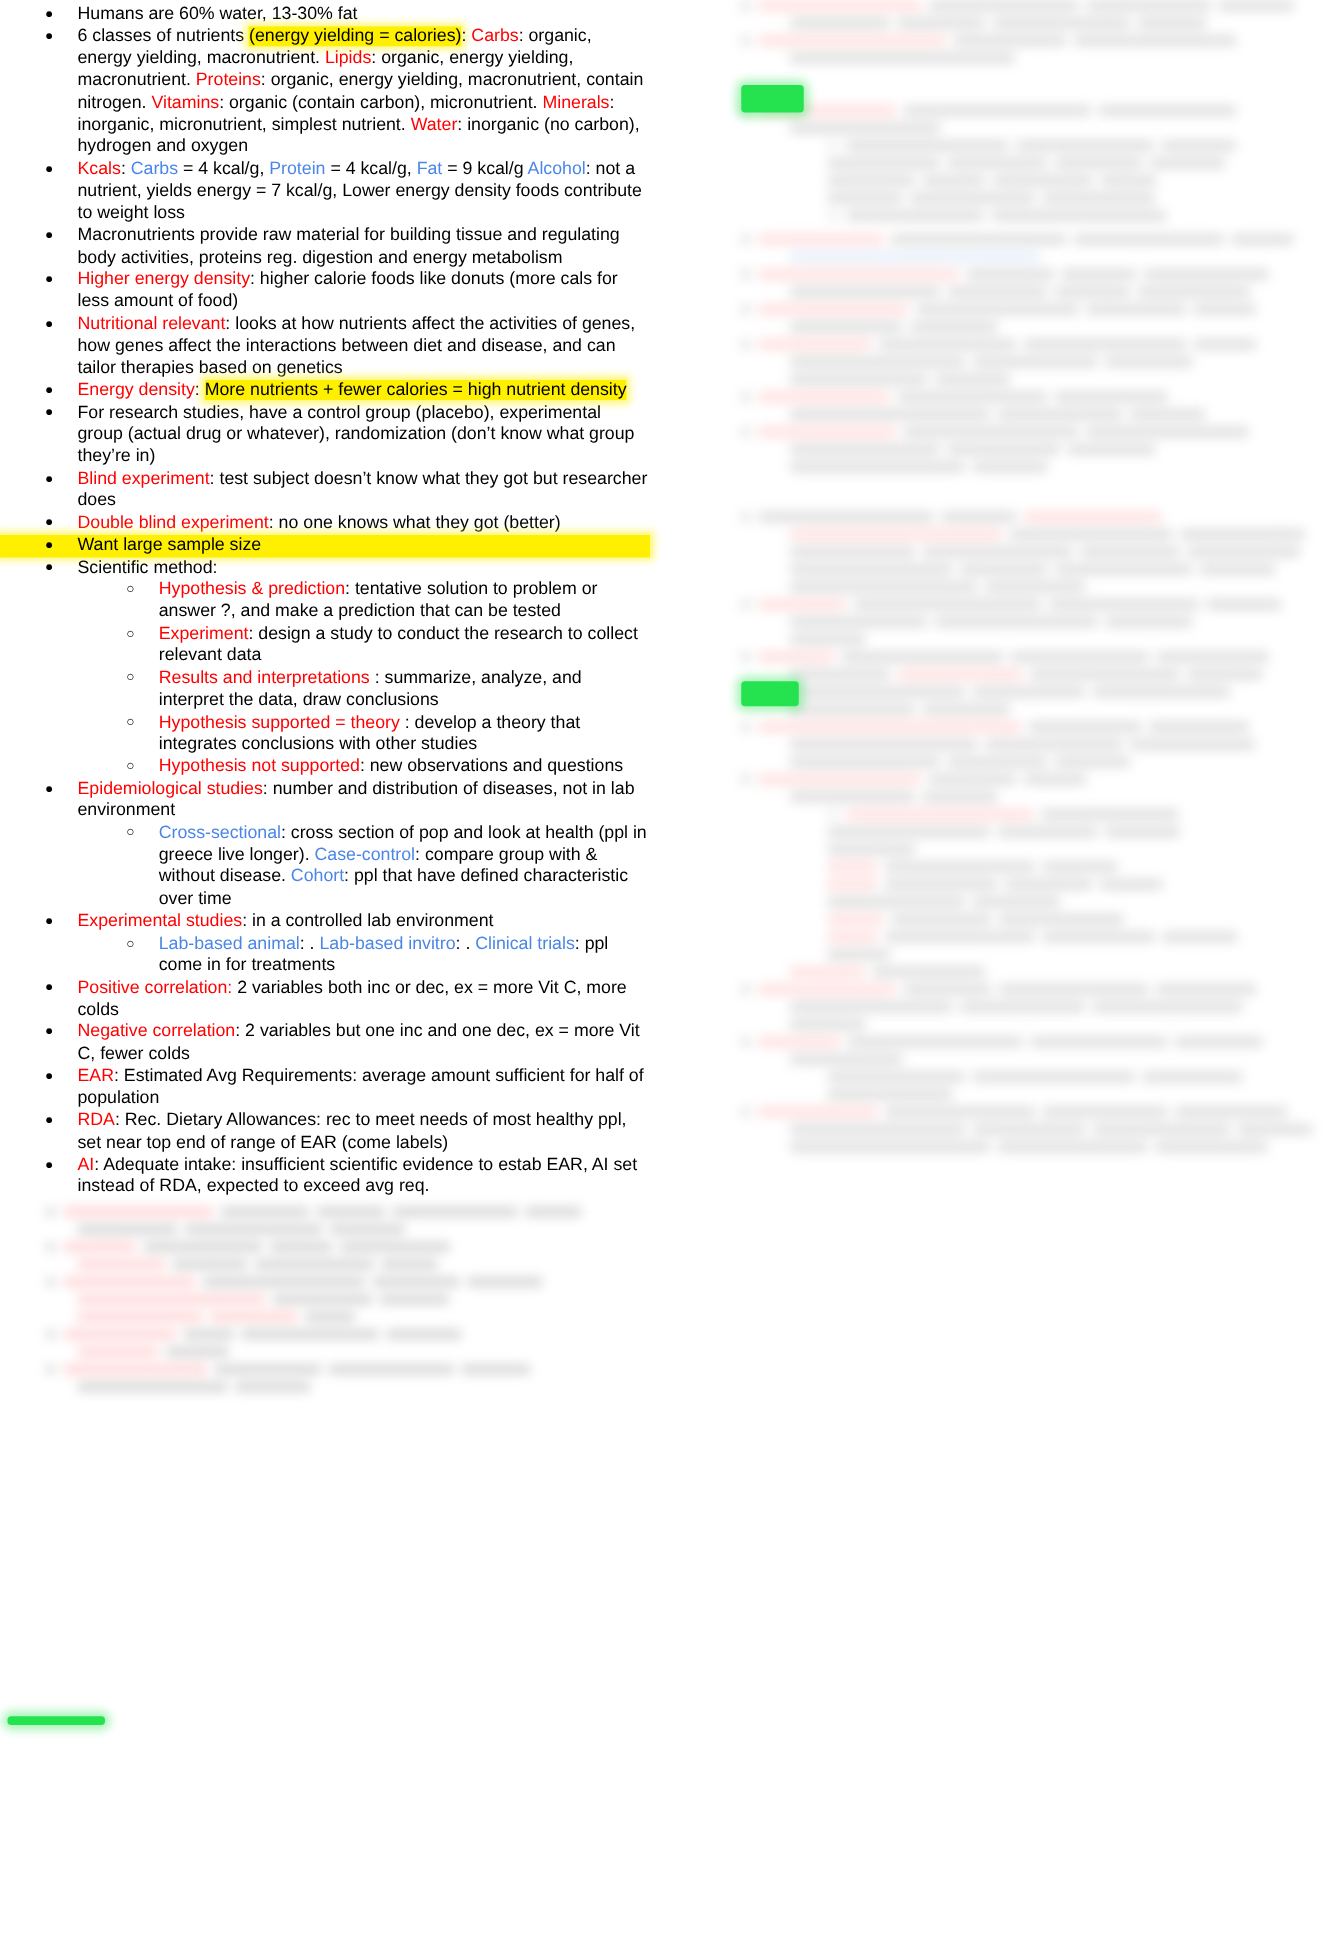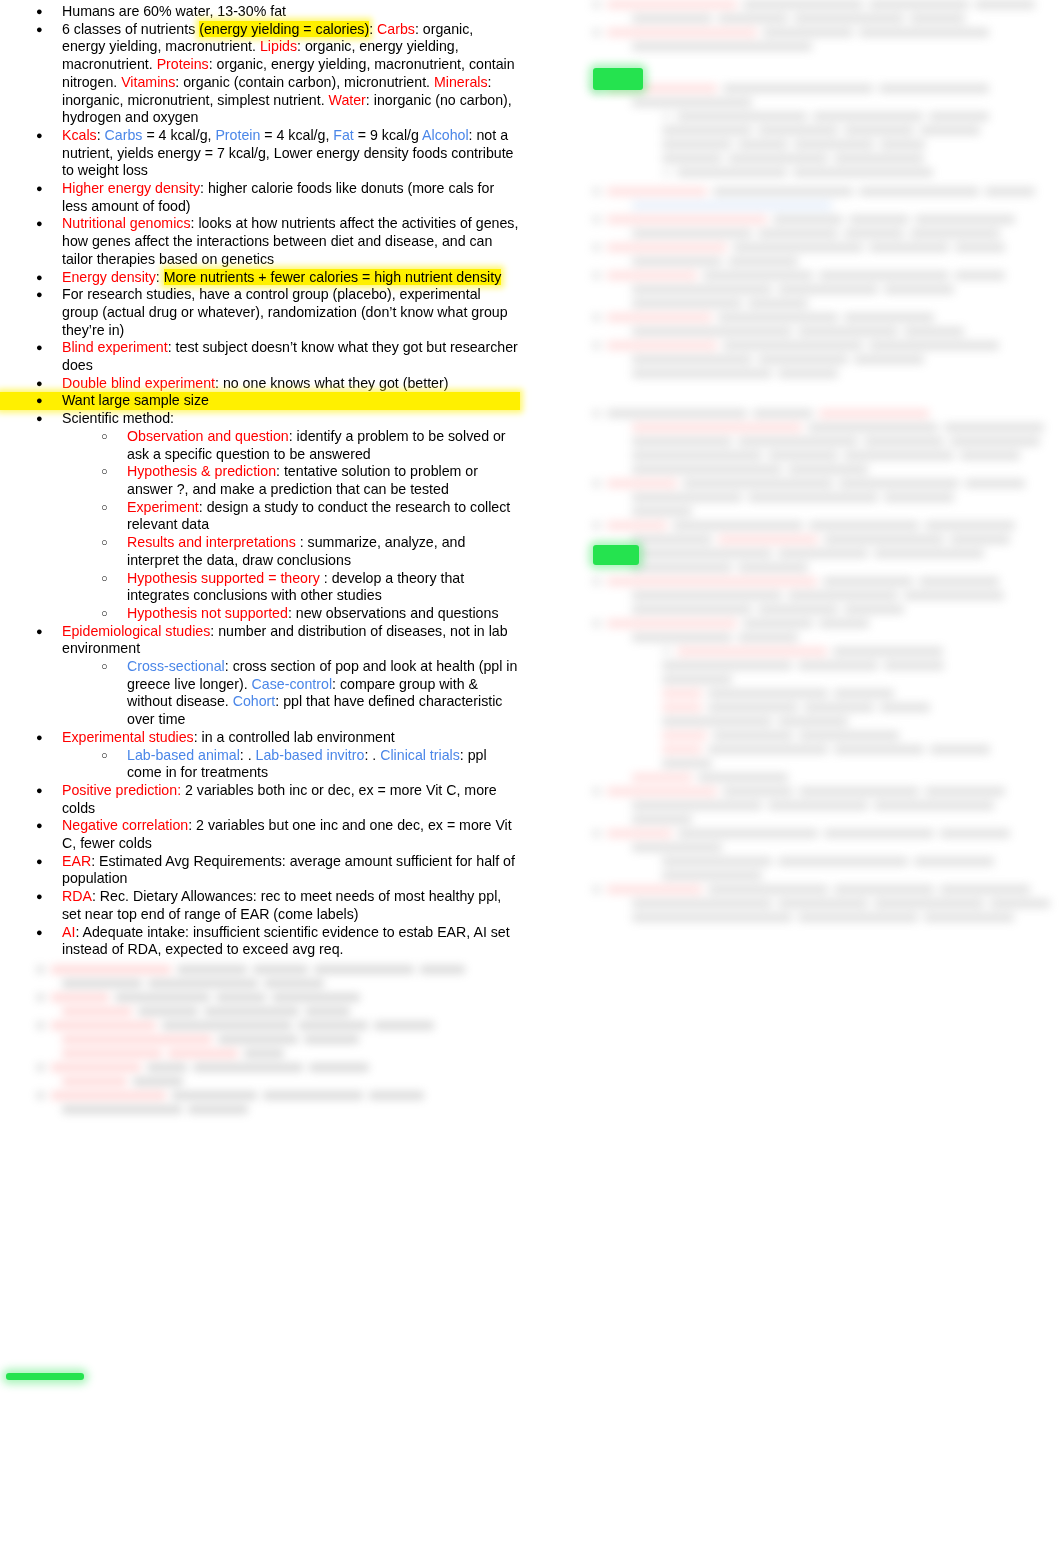--- a/index.html
+++ b/index.html
@@ -172,28 +172,31 @@
       </li>
 
       <li class="bullet">
         <span class="black">6 classes of nutrients </span><span class="hl-yellow">(energy yielding = calories)</span><span class="black">: </span><span class="red">Carbs</span><span class="black">: organic, energy yielding, macronutrient. </span><span class="red">Lipids</span><span class="black">: organic, energy yielding, macronutrient. </span><span class="red">Proteins</span><span class="black">: organic, energy yielding, macronutrient, contain nitrogen. </span><span class="red">Vitamins</span><span class="black">: organic (contain carbon), micronutrient. </span><span class="red">Minerals</span><span class="black">: inorganic, micronutrient, simplest nutrient. </span><span class="red">Water</span><span class="black">: inorganic (no carbon), hydrogen and oxygen</span>
       </li>
 
       <li class="bullet">
         <span class="red">Kcals</span><span class="black">: </span><span class="blue">Carbs</span><span class="black"> = 4 kcal/g, </span><span class="blue">Protein</span><span class="black"> = 4 kcal/g, </span><span class="blue">Fat</span><span class="black"> = 9 kcal/g </span><span class="blue">Alcohol</span><span class="black">: not a nutrient, yields energy = 7 kcal/g, Lower energy density foods contribute to weight loss</span>
       </li>
 
+      <li class="bullet">
+        <span>Macronutrients provide raw material for building tissue and regulating body activities, proteins reg. digestion and energy metabolism</span>
+      </li>
 
 
       <li class="bullet">
         <span class="red">Higher energy density</span><span class="black">: higher calorie foods like donuts (more cals for less amount of food)</span>
       </li>
 
       <li class="bullet">
-        <span class="red">Nutritional genomics</span><span class="black">: looks at how nutrients affect the activities of genes, how genes affect the interactions between diet and disease, and can tailor therapies based on genetics</span>
+        <span class="red">Nutritional relevant</span><span class="black">: looks at how nutrients affect the activities of genes, how genes affect the interactions between diet and disease, and can tailor therapies based on genetics</span>
       </li>
 
       <li class="bullet">
         <span class="red">Energy density</span><span class="black">: </span><span class="hl-yellow">More nutrients + fewer calories = high nutrient density</span>
       </li>
 
       <li class="bullet">
         <span>For research studies, have a control group (placebo), experimental group (actual drug or whatever), randomization (don’t know what group they’re in)</span>
       </li>
 
@@ -205,23 +208,20 @@
         <span class="red">Double blind experiment</span><span class="black">: no one knows what they got (better)</span>
       </li>
 
       <li class="bullet hl-yellow" style="display:block;">
         <span class="black">Want large sample size</span>
       </li>
 
       <li class="bullet">
         <span class="black">Scientific method:</span>
         <ul class="lvl2">
-          <li class="subbullet">
-            <span class="red">Observation and question</span><span class="black">: identify a problem to be solved or ask a specific question to be answered</span>
-          </li>
           <li class="subbullet">
             <span class="red">Hypothesis &amp; prediction</span><span class="black">: tentative solution to problem or answer ?, and make a prediction that can be tested</span>
           </li>
           <li class="subbullet">
             <span class="red">Experiment</span><span class="black">: design a study to conduct the research to collect relevant data</span>
           </li>
           <li class="subbullet">
             <span class="red">Results and interpretations</span><span class="black"> : summarize, analyze, and interpret the data, draw conclusions</span>
           </li>
           <li class="subbullet">
@@ -245,21 +245,21 @@
       <li class="bullet">
         <span class="red">Experimental studies</span><span class="black">: in a controlled lab environment</span>
         <ul class="lvl2">
           <li class="subbullet">
             <span class="blue">Lab-based animal</span><span class="black">: . </span><span class="blue">Lab-based invitro</span><span class="black">: . </span><span class="blue">Clinical trials</span><span class="black">: ppl come in for treatments</span>
           </li>
         </ul>
       </li>
 
       <li class="bullet nohang">
-        <span class="red">Positive prediction:</span><span class="black"> 2 variables both inc or dec, ex = more Vit C, more colds</span>
+        <span class="red">Positive correlation:</span><span class="black"> 2 variables both inc or dec, ex = more Vit C, more colds</span>
       </li>
 
       <li class="bullet nohang">
         <span class="red">Negative correlation</span><span class="black">: 2 variables but one inc and one dec, ex = more Vit C, fewer colds</span>
       </li>
 
       <li class="bullet nohang">
         <span class="red">EAR</span><span class="black">: Estimated Avg Requirements: average amount sufficient for half of population</span>
       </li>
 

